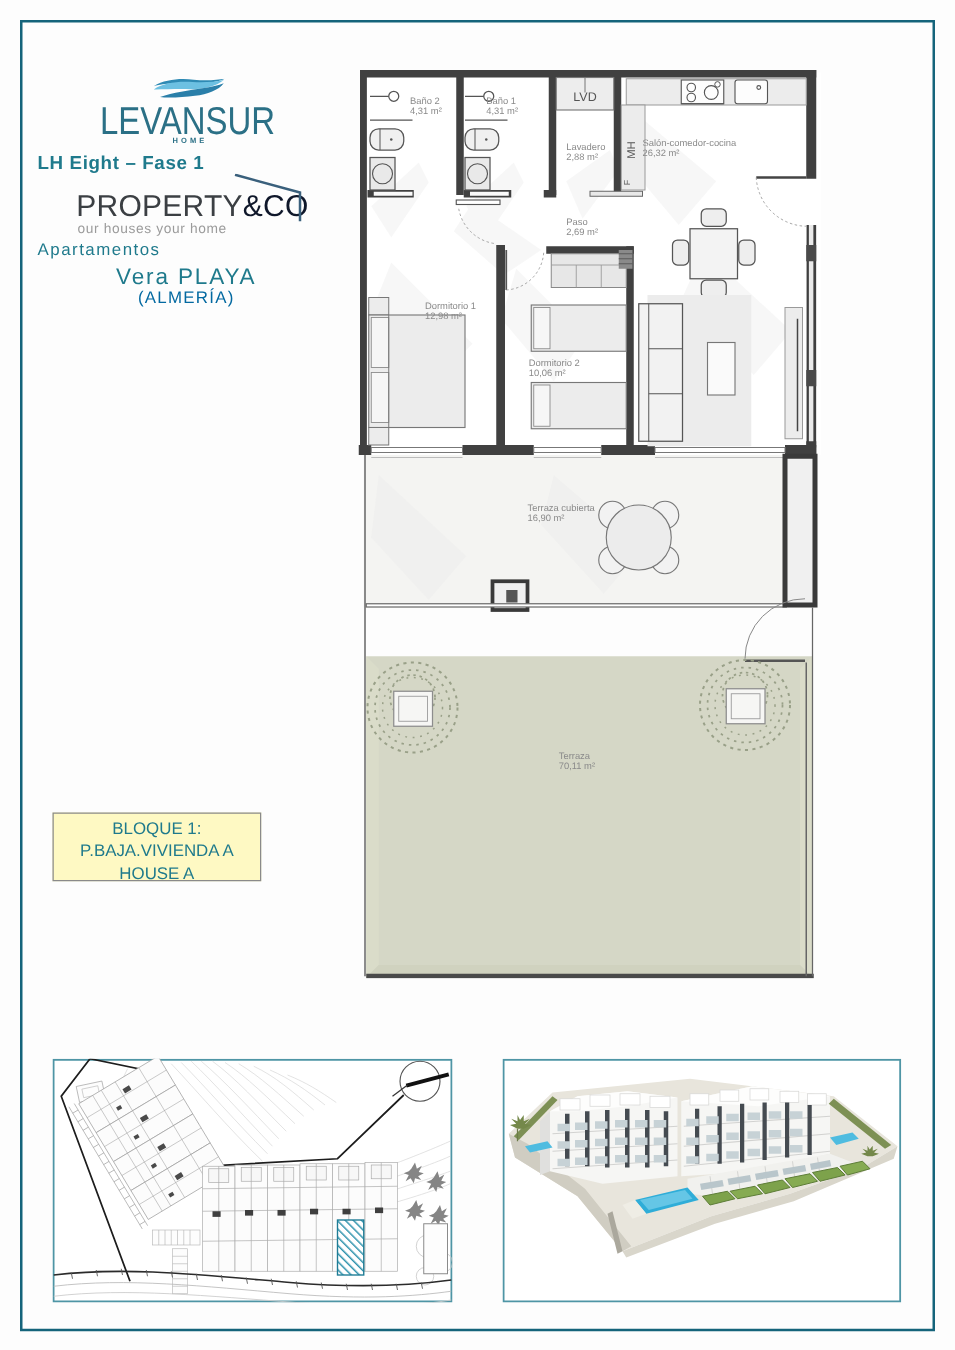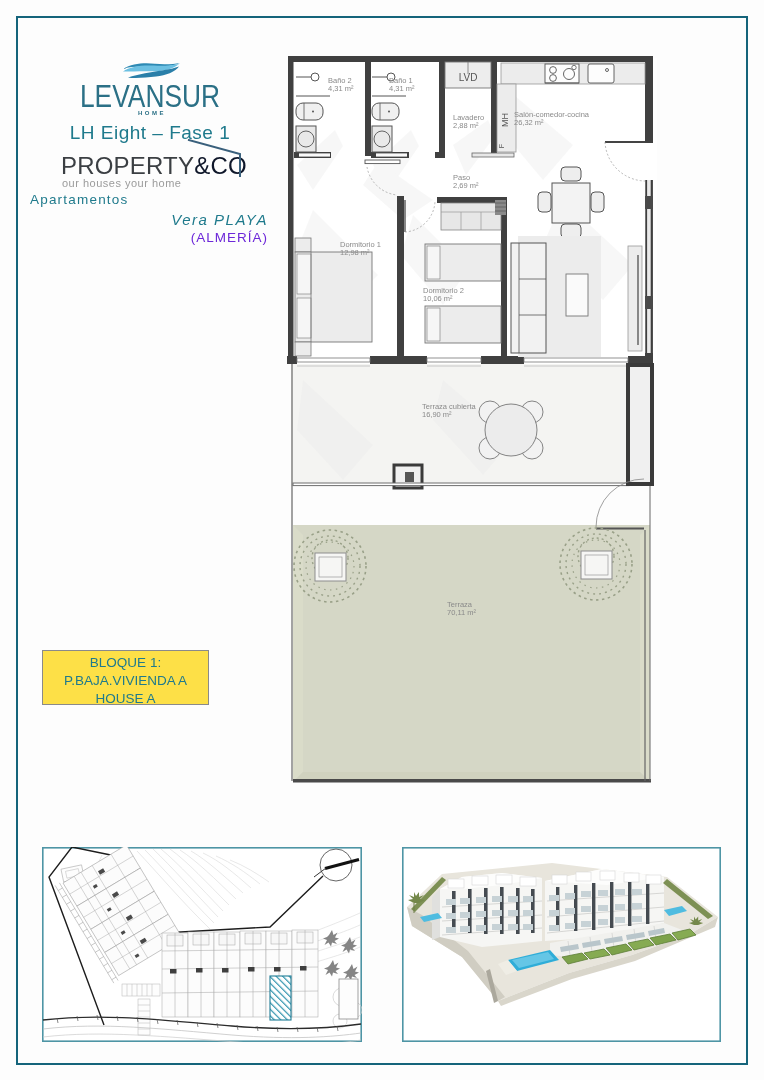--- a/index.html
+++ b/index.html
@@ -18,38 +18,38 @@
     <svg class="abs" style="left:92px;top:7px;" width="60" height="18" viewBox="0 0 60 18">
       <path d="M1,6 C10,0.5 22,-0.5 33,0.8 C43,1.8 52,1 58,0 C50,3.4 38,4.6 27,3.8 C17,3.2 7,4 1,6 Z" fill="#2e8ab4"></path>
       <path d="M1,8.5 C8,3.5 20,1.8 32,2.6 C41,3.2 50,2.5 57,1 C51,6 41,8.6 30,8.3 C19,8 8,8.6 1,8.5 Z" fill="#6cc0e2"></path>
       <path d="M6,14.5 C16,11 30,9 40,7.5 C47,6.4 53,5 57,3.5 C53,9 44,12.4 34,13.6 C24,14.8 12,15.6 6,14.5 Z" fill="#2a7fa9"></path>
     </svg>
 
     <div class="abs" style="left:0;top:23px;width:240px;text-align:center;font-size:31px;letter-spacing:0px;color:#2b7086;font-weight:500;transform:scaleX(0.85);">LEVANSUR</div>
 
     <div class="abs" style="left:2px;top:54px;width:240px;text-align:center;font-size:6px;letter-spacing:2.5px;color:#2b7086;font-weight:bold;">HOME</div>
 
-    <div class="abs" style="left:0;top:66px;width:240px;text-align:center;font-size:19px;letter-spacing:0.5px;color:#1f7a8c;">LH Eight – Fase 1</div>
+    <div class="abs" style="left:0;top:66px;width:240px;text-align:left;font-size:15px;letter-spacing:0.5px;color:#1f7a8c;font-weight:bold;">LH Eight – Fase 1</div>
 
     <div class="abs" style="left:31px;top:96px;font-size:24px;font-weight:normal;color:#3b3f43;letter-spacing:0.2px;">PROPERTY<span style="color:#0f172a;">&amp;CO</span></div>
 
     <svg class="abs" style="left:156px;top:83px;" width="60" height="40" viewBox="0 0 60 40">
       <path d="M2,0.8 L54,15 L54,38" fill="none" stroke="#3a607c" stroke-width="2"></path>
     </svg>
 
     <div class="abs" style="left:32px;top:121px;font-size:11px;letter-spacing:0.5px;color:#9b9b9b;">our houses your home</div>
 
     <div class="abs" style="left:0;top:136px;width:238px;font-size:13.5px;letter-spacing:1.2px;color:#1f7a8c;">Apartamentos</div>
 
-    <div class="abs" style="left:0;top:155px;width:238px;text-align:right;font-size:15px;letter-spacing:1.5px;color:#1f7a8c;font-style:italic;">Vera PLAYA</div>
-
-    <div class="abs" style="left:0;top:174px;width:238px;text-align:right;font-size:13.5px;letter-spacing:1px;color:#6d28d9;">(ALMERÍA)</div>
+    <div class="abs" style="left:0;top:155px;width:238px;text-align:center;font-size:18px;letter-spacing:1.5px;color:#1f7a8c;">Vera PLAYA</div>
+
+    <div class="abs" style="left:0;top:174px;width:238px;text-align:center;font-size:13.5px;letter-spacing:1px;color:#0369a1;">(ALMERÍA)</div>
   </div>
 
-  <div class="abs" style="left:42px;top:650px;width:167px;height:55px;border:1px solid #8a8a8a;background:#fde047;
+  <div class="abs" style="left:42px;top:650px;width:167px;height:55px;border:1px solid #8a8a8a;background:#fef9c3;
        text-align:center;color:#1f7a8c;font-size:13.5px;line-height:18px;padding-top:3px;box-sizing:border-box;">
     BLOQUE 1:<br>P.BAJA.VIVIENDA A<br>HOUSE A
   </div>
 
 
   <svg class="abs" style="left:283px;top:50px;" width="380" height="740" viewBox="0 0 380 740">
 
     <rect x="7" y="8" width="367" height="306" fill="#ffffff"></rect>
 
     <rect x="8" y="314" width="362" height="122" fill="#f4f4f2"></rect>

